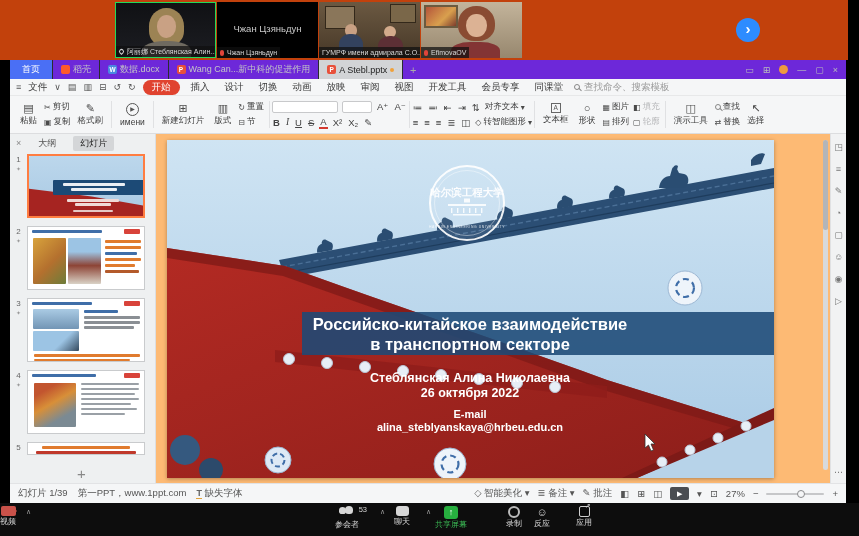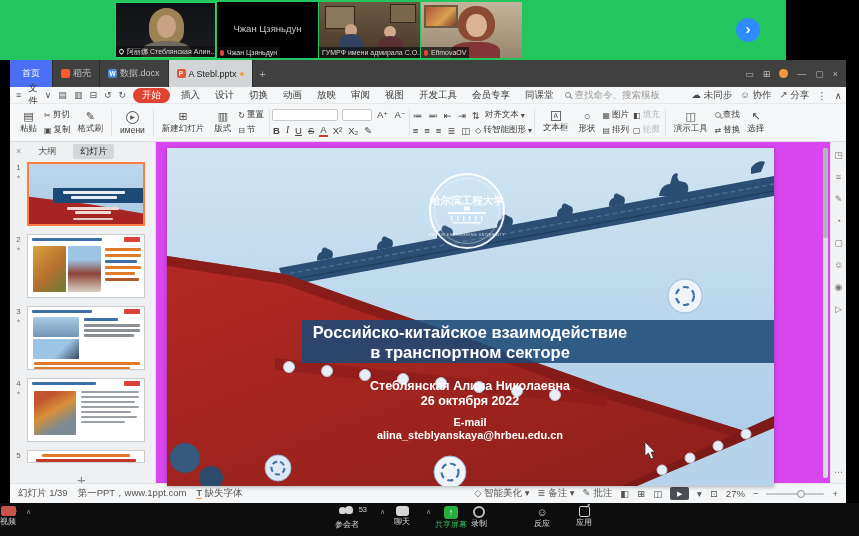--- a/index.html
+++ b/index.html
@@ -1,20 +1,20 @@
 <!DOCTYPE html>
 <html><head>
 <meta charset="utf-8">
 <style>
   *{box-sizing:border-box;margin:0;padding:0}
   body{margin:0;background:#000;font-family:"Liberation Sans","DejaVu Sans",sans-serif}
   .screen{position:relative;width:859px;height:536px;background:#000;overflow:hidden}
 
   
-  .video-strip{position:absolute;left:0;top:0;width:786px;height:60px;background:#22c55e}
+  .video-strip{position:absolute;left:0;top:0;width:848px;height:60px;background:#c2410c}
   .tiles{position:absolute;left:115px;top:2px;display:flex;gap:1px}
   .tile{position:relative;width:101px;height:56px;background:#000;overflow:hidden;flex:none}
   .tile.active{border:1.5px solid #23d959}
   .center-name{position:absolute;left:0;right:0;top:50%;transform:translateY(-60%);text-align:center;color:#c9c9c9;font-size:9.5px}
   .name-tag{position:absolute;left:0;bottom:0;max-width:100%;display:flex;align-items:center;background:rgba(15,15,15,.72);color:#d8d8d8;font-size:7px;line-height:11px;padding:0 3px;white-space:nowrap;overflow:hidden}
   .mic{width:4px;height:6px;background:#e0443a;border-radius:2px;display:inline-block;margin-right:3px;flex:none}
   .pin{width:5px;height:5px;border:1px solid #cfcfcf;border-radius:50% 50% 50% 0;transform:rotate(-45deg);display:inline-block;margin-right:3px;flex:none}
   .next-btn{position:absolute;left:736px;top:18px;width:24px;height:24px;border-radius:50%;background:#2d8cff;color:#fff;font-size:15px;font-weight:bold;text-align:center;line-height:22px}
   
   .cam{position:absolute;inset:0}
@@ -33,21 +33,21 @@
   .cam6{background:linear-gradient(180deg,#c3b49b,#97876e)}
   .c6-paint{position:absolute;left:3%;top:5%;width:34%;height:42%;background:linear-gradient(135deg,#b4543a,#d9a04e 60%,#7e3d2c);border:2px solid #6b5a3f}
   .c6-hair{position:absolute;left:37%;top:8%;width:36%;height:62%;background:#8a4b32;border-radius:50% 50% 44% 44%}
   .c6-face{position:absolute;left:45%;top:22%;width:20%;height:40%;background:#dcb294;border-radius:50%}
   .c6-body{position:absolute;left:30%;top:72%;width:48%;height:38%;background:#833434;border-radius:40% 40% 0 0}
 
   
   .desktop{position:absolute;left:0;top:60px;width:859px;height:443px;background:#000}
   .wps{position:absolute;left:10px;top:0;width:836px;height:443px;display:flex;flex-direction:column;background:#f5f6f7}
 
-  .tabbar{height:27px;background:#404040;display:flex;align-items:stretch;font-size:9px;color:#c3c4c6}
+  .tabbar{height:19px;background:#6d28d9;display:flex;align-items:stretch;font-size:9px;color:#c3c4c6}
   .dtab{display:flex;align-items:center;gap:3px;padding:0 8px;border-right:1px solid #2a2c30;white-space:nowrap;overflow:hidden}
   .dtab.home{background:#4a6ff5;color:#fff;padding:0 12px}
   .dtab.activedoc{background:#d2d4d6;color:#222}
   .ticon{width:9px;height:9px;border-radius:2px;color:#fff;font-size:6.5px;font-weight:bold;text-align:center;line-height:9px;flex:none}
   .ticon.w{background:#4a87e2}.ticon.p{background:#e8503a}.ticon.d{background:#ff5a2b}
   .dtab .tdot{width:4px;height:4px;border-radius:50%;background:#f0a13a;flex:none}
   .newtab{width:20px;display:flex;align-items:center;justify-content:center;color:#aaa;font-size:11px}
   .winctl{margin-left:auto;display:flex;align-items:center;gap:9px;padding:0 8px;color:#b9babc;font-size:9px}
   .avatar-dot{width:9px;height:9px;border-radius:50%;background:#f09a3e}
 
@@ -87,21 +87,21 @@
   .ptab.active{background:#d4d6d8;border-radius:2px;color:#222}
   .thumbs{flex:1;overflow:hidden;padding:2px 4px 0 2px;display:flex;flex-direction:column;gap:8px}
   .thumb-row{display:flex;gap:2px}
   .numcol{width:13px;display:flex;flex-direction:column;align-items:center;font-size:8px;color:#666;padding-top:1px}
   .numcol .star{font-size:6px;color:#999;margin-top:1px}
   .thumb{position:relative;width:118px;height:64px;background:#fff;border:1px solid #c9cbcd;overflow:hidden;flex:none}
   .thumb.sel{border:2px solid #ff7d41}
   .bar{position:absolute;border-radius:1px}
   .add-slide{height:22px;display:flex;align-items:center;justify-content:center;color:#888;font-size:15px}
 
-  .canvas{flex:1;position:relative;background:#d946ef;min-width:0}
+  .canvas{flex:1;position:relative;background:#fdba74;min-width:0}
   .slide{position:absolute;left:11px;top:6px;width:607px;height:338px;box-shadow:0 1px 4px rgba(0,0,0,.3);background:#bcd7ec}
   .vsb{position:absolute;right:2px;top:6px;width:5px;height:330px;background:#d8dadc;border-radius:3px}
   .vsb .vthumb{position:absolute;left:0;top:0;width:5px;height:90px;background:#b3b5b8;border-radius:3px}
 
   .right-rail{width:16px;background:#f1f2f3;border-left:1px solid #e0e1e3;display:flex;flex-direction:column;align-items:center;gap:12px;padding-top:8px;font-size:9px;color:#777}
   .right-rail .more{margin-top:auto;margin-bottom:6px}
 
   .statusbar{height:20px;background:#f5f6f7;border-top:1px solid #e2e3e5;display:flex;align-items:center;font-size:9.5px;color:#555;padding:0 8px;gap:10px}
   .sb-r{margin-left:auto;display:flex;align-items:center;gap:8px;white-space:nowrap}
   .playbtn{width:19px;height:13px;background:#4a4d52;border-radius:2px;color:#fff;font-size:7px;text-align:center;line-height:13px}
@@ -196,20 +196,24 @@
         <div class="dtab home">
             <span>首页</span>
           </div>
         <div class="dtab">
             <span class="ticon d"></span>
             <span>稻壳</span>
           </div>
         <div class="dtab" style="max-width:96px">
             <span class="ticon w">W</span>
             <span>数据.docx</span>
+          </div>
+        <div class="dtab" style="max-width:158px">
+            <span class="ticon p">P</span>
+            <span>Wang Can...新中科的促进作用</span>
           </div>
         <div class="dtab activedoc" style="max-width:150px">
             <span class="ticon p">P</span>
             <span>A Stebl.pptx</span>
             <span class="tdot"></span>
           </div>
         <div class="newtab">+</div>
         <div class="winctl">
           <span>▭</span>
           <span>⊞</span>
@@ -237,27 +241,20 @@
         <span class="mtab">放映</span>
         <span class="mtab">审阅</span>
         <span class="mtab">视图</span>
         <span class="mtab">开发工具</span>
         <span class="mtab">会员专享</span>
         <span class="mtab">同课堂</span>
         <span class="searchbox">
           <span class="lens"></span>
           <span>查找命令、搜索模板</span>
         </span>
-        <span class="mright">
-          <span>☁ <span>未同步</span></span>
-          <span>☺ <span>协作</span></span>
-          <span>↗ <span>分享</span></span>
-          <span>⋮</span>
-          <span>∧</span>
-        </span>
       </div>
 
       <div class="ribbon">
         <div class="rgroup">
           <div class="rbig">
               <span class="ric">▤</span>
               <span>粘贴</span>
             </div>
           <div class="rcol">
             <div class="rsmall">
@@ -653,21 +650,21 @@
     </div>
     <div class="mb-item" style="left:384px;width:36px">
       <span class="bubble"></span>
       <span class="lbl">聊天</span>
       <span class="caret" style="left:42px">∧</span>
     </div>
     <div class="mb-item" style="left:428px;width:46px;color:#3bba55">
       <span class="sharebox">↑</span>
       <span class="lbl">共享屏幕</span>
     </div>
-    <div class="mb-item" style="left:461px;width:36px">
+    <div class="mb-item" style="left:496px;width:36px">
       <span class="recring"></span>
       <span class="lbl">录制</span>
     </div>
     <div class="mb-item" style="left:524px;width:36px">
       <span style="font-size:11px;line-height:12px">☺</span>
       <span class="lbl">反应</span>
     </div>
     <div class="mb-item" style="left:566px;width:36px">
       <span class="appbox"></span>
       <span class="lbl">应用</span>

